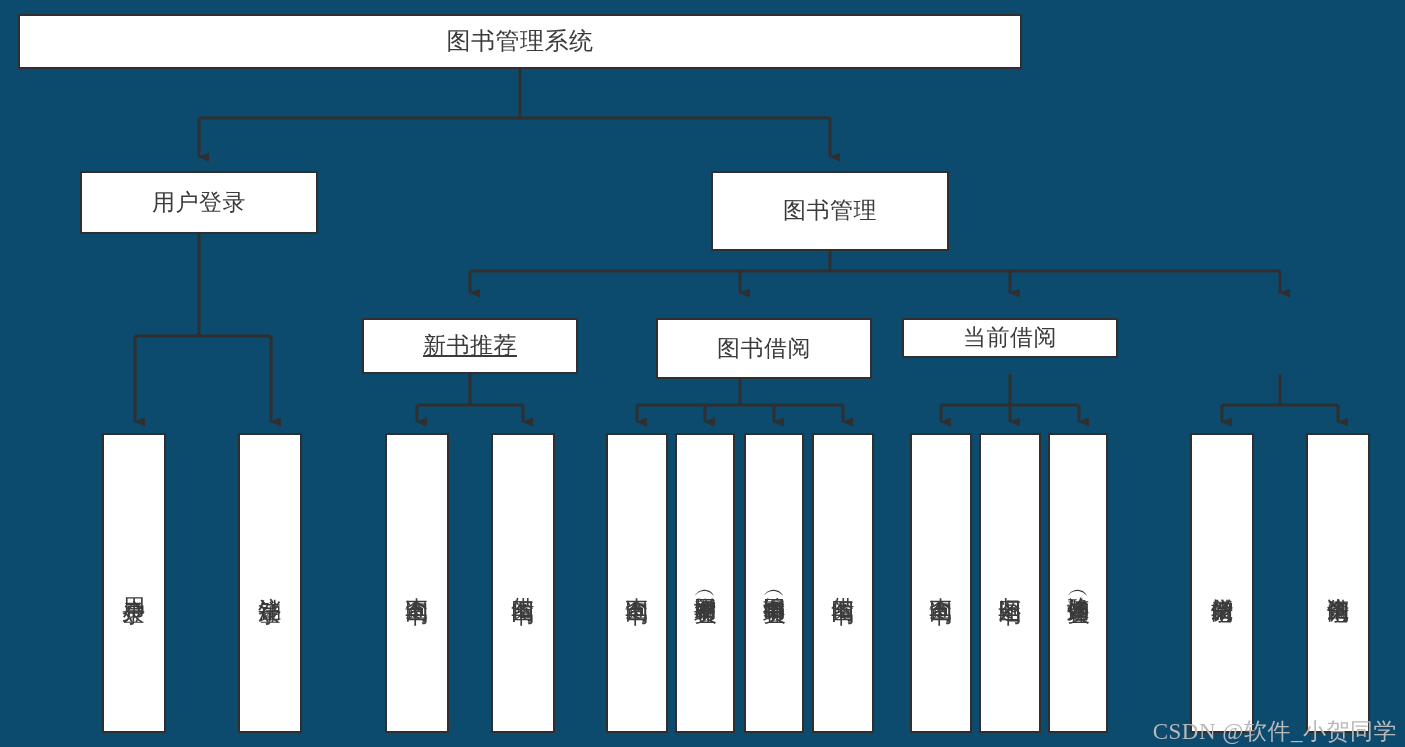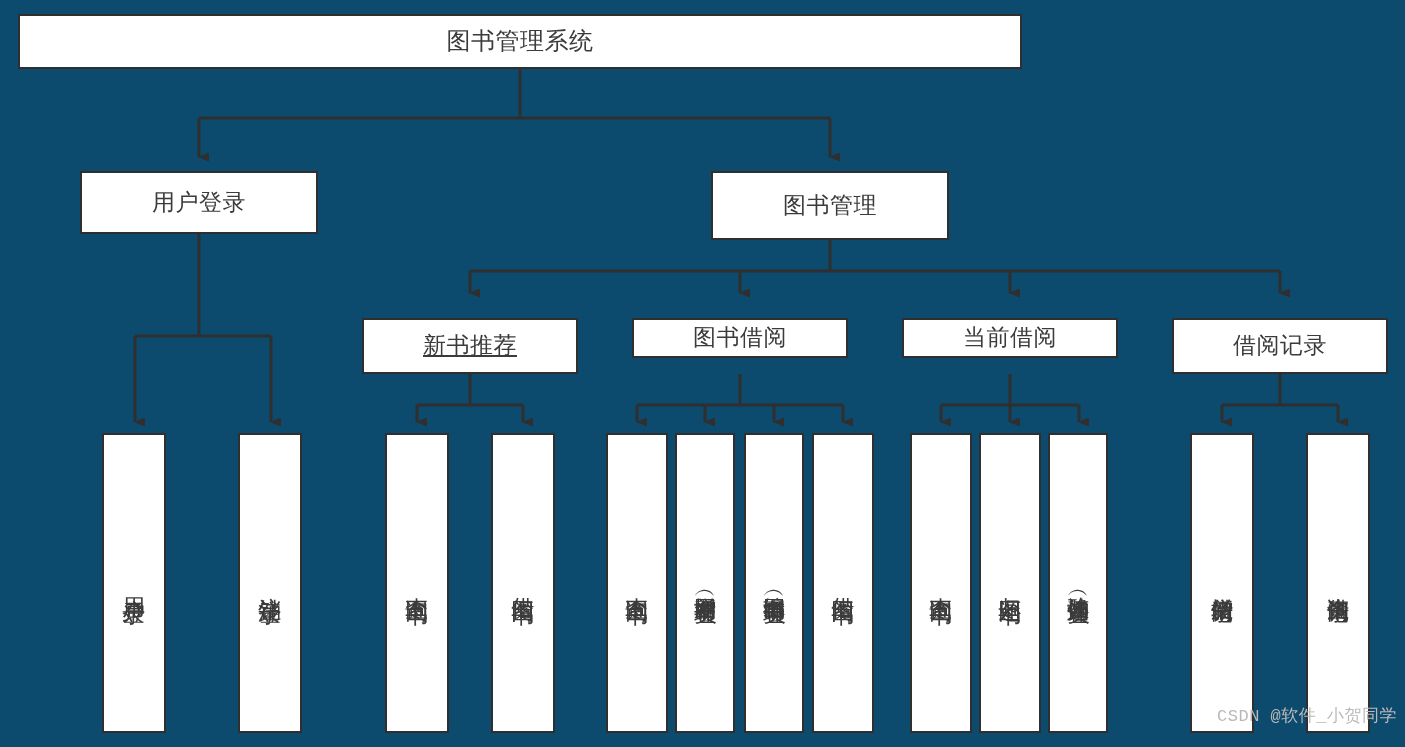--- a/index.html
+++ b/index.html
@@ -69,24 +69,24 @@
   }
   .node.vert.tall .label {
     font-size: 22px;
     line-height: 1.3;
     letter-spacing: 1px;
     max-height: 292px;
   }
   #watermark {
     position: absolute;
     right: 8px;
-    bottom: 20px;
-    font-size: 17px;
+    bottom: 0;
+    font-size: 23px;
     color: #b9b9b9;
-    font-family: Liberation Mono, monospace;
+    font-family: Liberation Serif, serif;
     white-space: nowrap;
     letter-spacing: 0.5px;
   }
 </style>
 </head>
 <body>
 
 <div id="canvas">
 
   <svg id="edges" viewBox="0 0 1405 747" width="1405" height="747">
@@ -140,39 +140,36 @@
   </svg>
 
   <div class="node horiz root" style="left:18px; top:14px; width:1004px; height:55px;">
     <span class="label">图书管理系统</span>
   </div>
 
   <div class="node horiz" style="left:80px; top:171px; width:238px; height:63px;">
     <span class="label">用户登录</span>
   </div>
 
-  <div class="node horiz" style="left:711px; top:171px; width:238px; height:69px;align-items:center;">
+  <div class="node horiz" style="left:711px; top:171px; width:238px; height:80px;align-items:center;">
     <span class="label">图书管理</span>
   </div>
 
   <div class="node horiz" style="left:362px; top:318px; width:216px; height:56px;text-decoration:underline;">
     <span class="label">新书推荐</span>
   </div>
 
-  <div class="node horiz" style="left:632px; top:318px; width:216px; height:40px;">
+  <div class="node horiz" style="left:656px; top:318px; width:216px; height:61px;">
     <span class="label">图书借阅</span>
   </div>
 
   <div class="node horiz" style="left:902px; top:318px; width:216px; height:40px;">
     <span class="label">当前借阅</span>
   </div>
 
-  <div class="node horiz" style="left:1172px; top:318px; width:216px; height:56px;">
-    <span class="label">借阅记录</span>
-  </div>
 
   <div class="node vert" style="left:102px; top:433px; width:64px; height:300px;">
     <span class="label">用户登录</span>
   </div>
 
   <div class="node vert" style="left:238px; top:433px; width:64px; height:300px;">
     <span class="label">注销登录</span>
   </div>
 
   <div class="node vert" style="left:385px; top:433px; width:64px; height:300px;">

